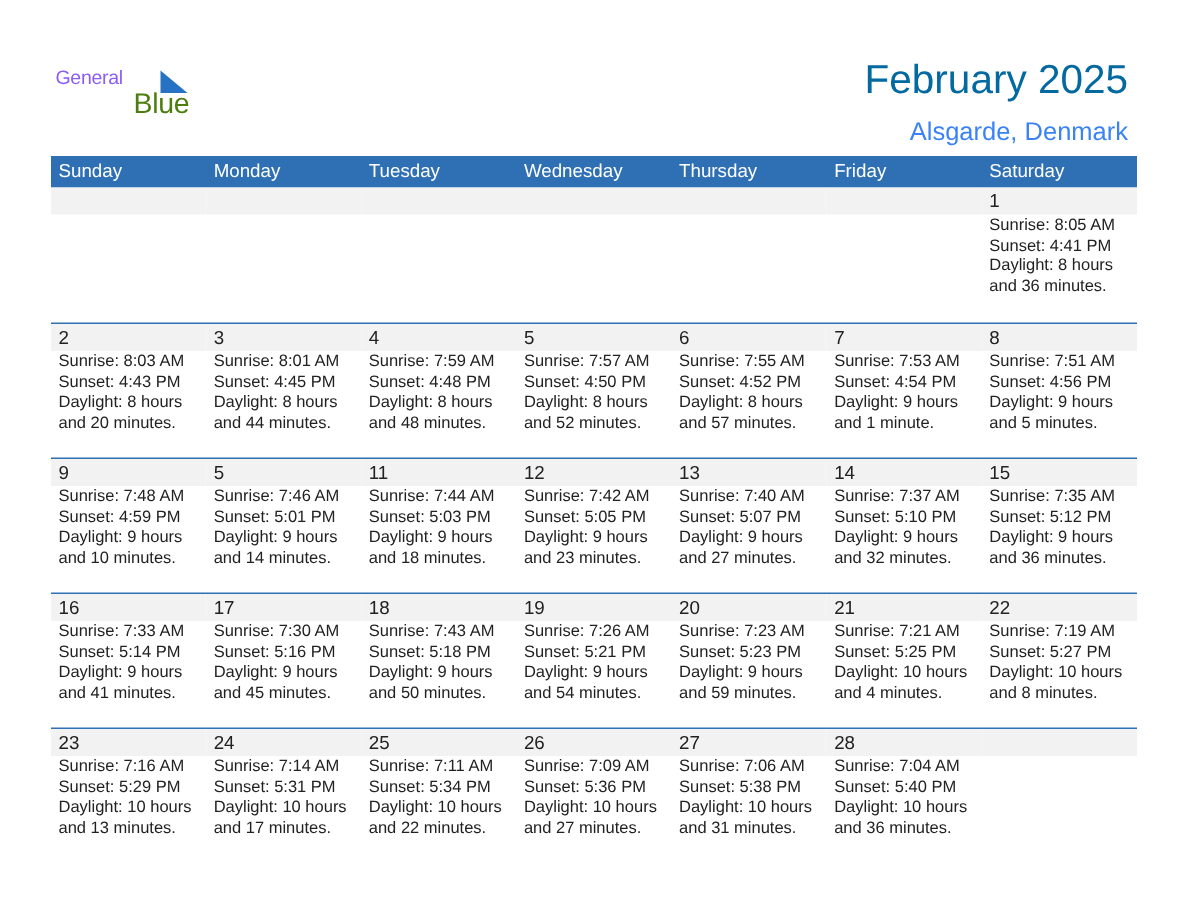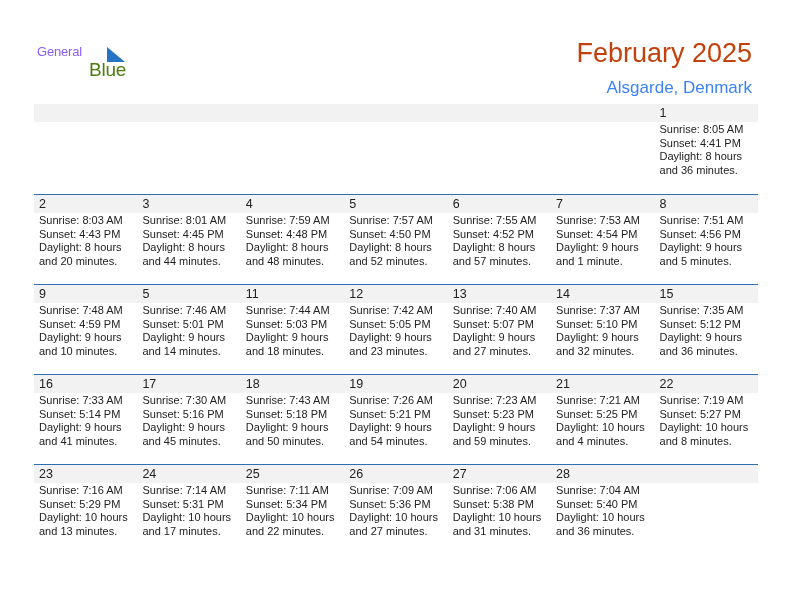--- a/index.html
+++ b/index.html
@@ -1,21 +1,21 @@
 <!DOCTYPE html>
 <html><head>
 <meta charset="utf-8">
 <style>
   * { margin: 0; padding: 0; box-sizing: border-box; }
   body { width: 792px; height: 612px; background: #ffffff; font-family: "Liberation Sans", "DejaVu Sans", sans-serif; color: #222; position: relative; overflow: hidden; }
   .logo { position: absolute; left: 37px; top: 44px; width: 100px; height: 36px; }
   .logo-general { position: absolute; left: 0; top: 0; font-size: 13px; color: #8b5cf6; letter-spacing: -0.2px; }
   .logo-blue { position: absolute; left: 52px; top: 15px; font-size: 19px; color: #4d7c0f; letter-spacing: -0.2px; }
   .logo-tri { position: absolute; left: 70px; top: 3px; width: 0; height: 0; border-left: 18px solid transparent; border-bottom: 15px solid #2673c4; transform: scaleX(-1); }
-  .title { position: absolute; right: 40px; top: 38px; font-size: 27px; color: #c2410c; text-align: right; }
+  .title { position: absolute; right: 40px; top: 38px; font-size: 27px; color: #0369a1; text-align: right; }
   .subtitle { position: absolute; right: 40px; top: 78px; font-size: 17px; color: #3b82f6; text-align: right; }
   .cal { position: absolute; left: 34px; top: 104px; width: 724px; }
   .hdr { display: flex; height: 21px; background: #2e70b3; }
   .hdr div { width: 103.43px; color: #fff; font-size: 12.5px; padding-left: 5px; line-height: 21px; }
   .week { display: flex; height: 90px; border-top: 1px solid #2e70b3; }
   .week.first { border-top: none; }
   .cell { width: 103.43px; }
   .daynum { height: 18px; background: #f2f2f2; font-size: 12.5px; padding-left: 5px; line-height: 18px; color: #222; }
   .info { padding-left: 5px; padding-top: 1px; font-size: 11px; line-height: 13.5px; color: #222; }
 </style>
@@ -25,20 +25,29 @@
 <div class="logo">
   <span class="logo-general">General</span>
   <span class="logo-tri"></span>
   <span class="logo-blue">Blue</span>
 </div>
 
 <div class="title">February 2025</div>
 <div class="subtitle">Alsgarde, Denmark</div>
 
 <div class="cal">
+  <div class="hdr" id="hdr">
+      <div>Sunday</div>
+      <div>Monday</div>
+      <div>Tuesday</div>
+      <div>Wednesday</div>
+      <div>Thursday</div>
+      <div>Friday</div>
+      <div>Saturday</div>
+    </div>
   <div id="weeks">
       <div class="week first">
         <div class="cell">
           <div class="daynum"></div>
           <div class="info">
             <div></div>
             <div></div>
             <div></div>
             <div></div>
           </div>

